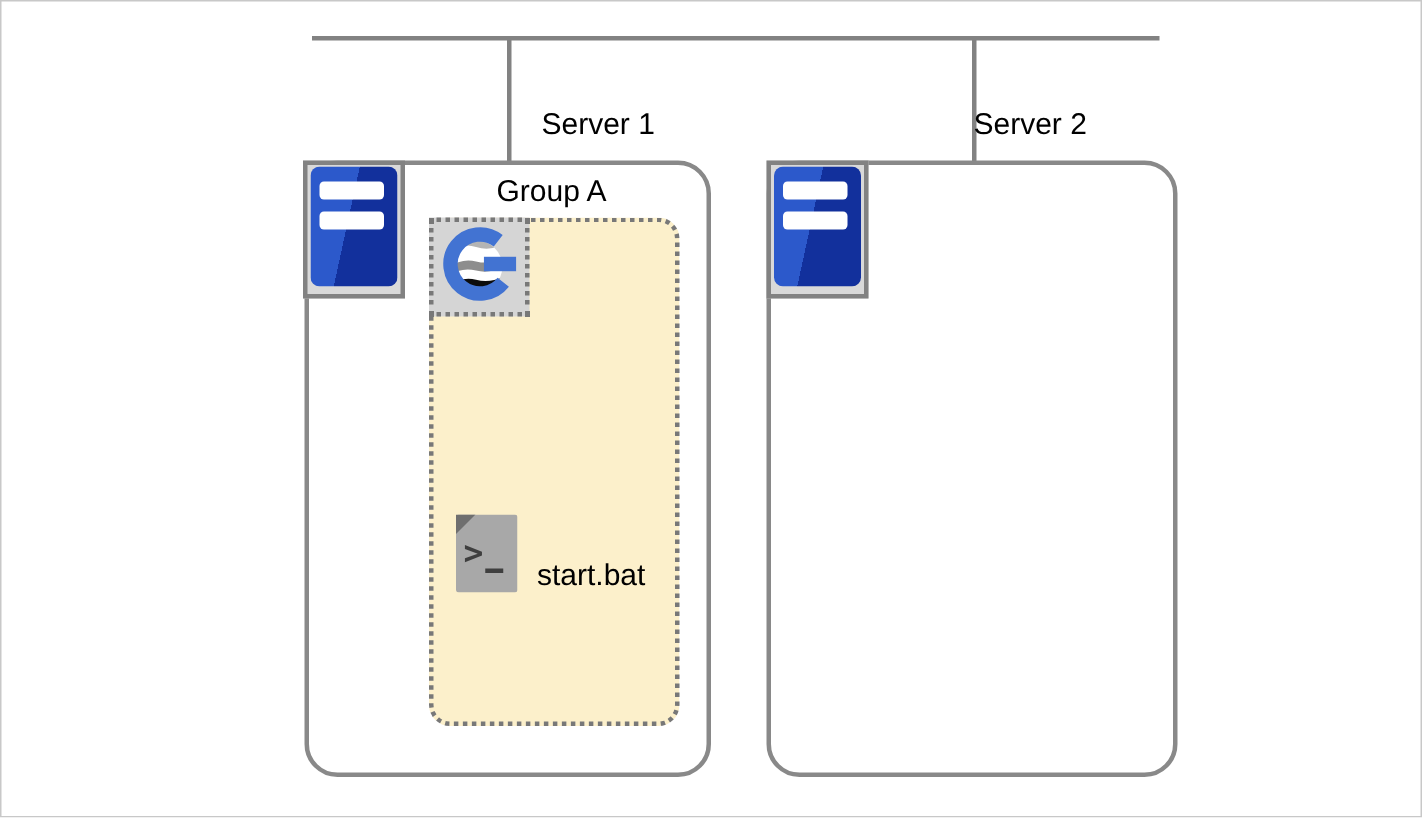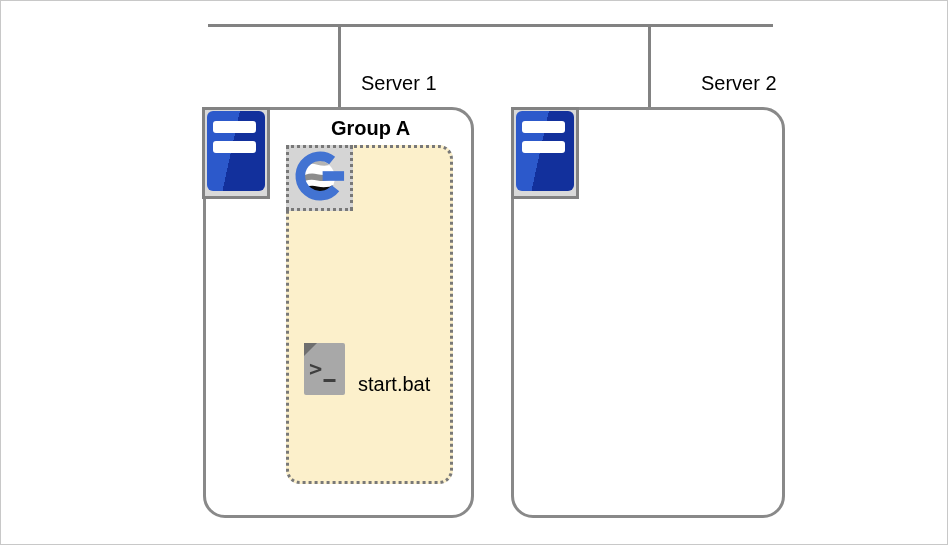--- a/index.html
+++ b/index.html
@@ -7,22 +7,22 @@
   .frame{
     position:relative;width:948px;height:545px;background:#ffffff;
     border:1px solid #c8c8c8;box-sizing:border-box;overflow:hidden;text-align:right;
   }
   .bus{position:absolute;left:207px;top:23px;width:565px;height:3px;background:#828282;}
   .conn{position:absolute;top:23px;width:3px;height:84px;background:#828282;}
   .conn1{left:337px;}
   .conn2{left:647px;}
   .label{position:absolute;color:#000;font-size:20px;line-height:23px;white-space:nowrap;}
   .server1-label{left:360px;top:71px;}
-  .server2-label{left:700px;top:71px;}
-  .group-label{left:330px;top:116px;font-weight:bold;}
+  .server2-label{left:648px;top:71px;}
+  .group-label{left:330px;top:116px;}
   .file-label{left:357px;top:356px;margin-top:16px;}
   .server-box{
     position:absolute;top:106px;height:411px;background:#ffffff;
     border:3px solid #898989;border-radius:22px;box-sizing:border-box;
   }
   .box1{left:202px;width:271px;}
   .box2{left:510px;width:274px;}
   .icon-plate{
     position:absolute;top:106px;width:68px;height:92px;background:#D9D9D9;
     border:3px solid #828282;box-sizing:border-box;

